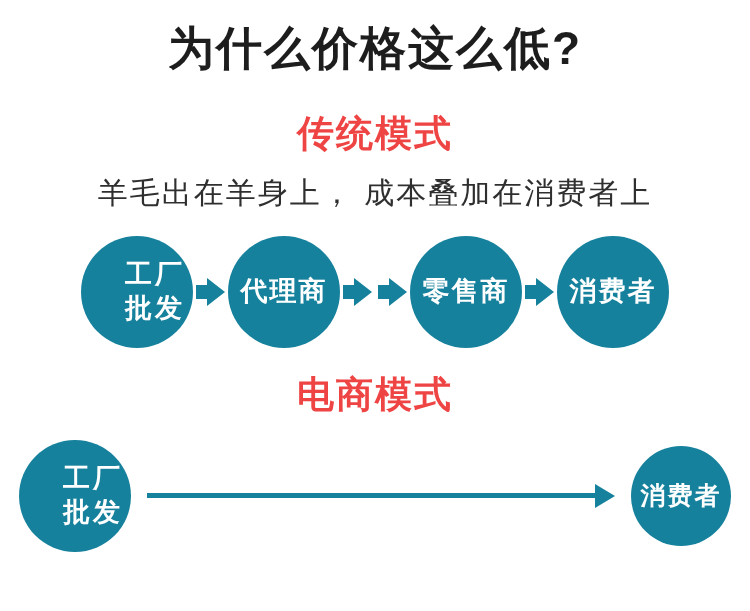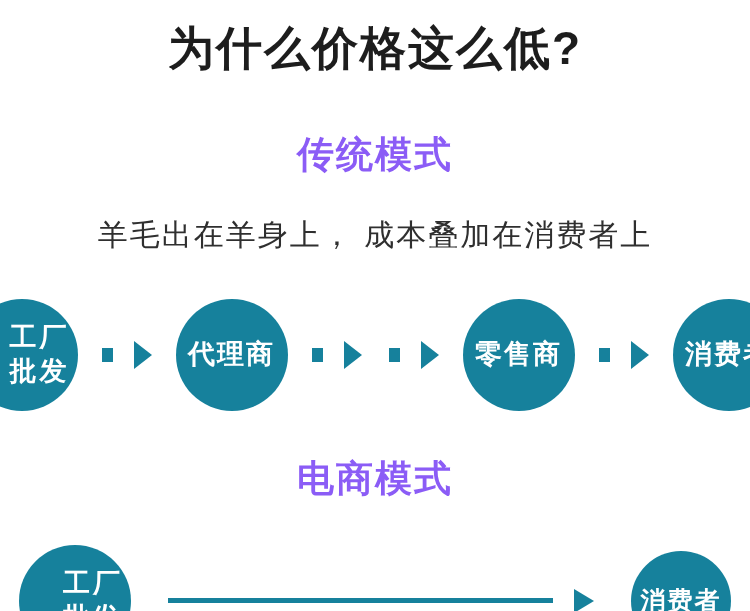--- a/index.html
+++ b/index.html
@@ -1,36 +1,36 @@
 <!DOCTYPE html>
 <html style="--accent: #16819c; --title-color: #1d1d1d;"><head>
 <meta charset="utf-8">
 <style>
   :root{
     --accent:#16819c;
     --title-color:#1d1d1d;
     --subtitle-color:#2f2f2f;
   }
-  *{margin:0;padding:0;box-sizing:border-box;gap:21px;}
+  *{margin:0;padding:0;box-sizing:border-box;}
   html,body{background:#fff;}
   body{
     font-family:"Liberation Sans","DejaVu Sans",sans-serif;
     width:750px;height:611px;overflow:hidden;
   }
   .page{
     width:750px;height:611px;background:#ffffff;
     display:flex;flex-direction:column;align-items:center;
     padding-top:22px;
   }
   .main-title{
     font-size:46px;font-weight:900;color:var(--title-color);
     letter-spacing:2px;text-align:center;line-height:1.15;
   }
   .section-heading{
-    font-size:37px;font-weight:900;color:#8b5cf6;
+    font-size:37px;font-weight:900;color:#ef4444;
     letter-spacing:2px;text-align:center;
   }
   .section-subtitle{
     font-size:30px;font-weight:400;color:var(--subtitle-color);
     letter-spacing:2px;text-align:center;margin-top:14px;
   }
   .heading-traditional{margin-top:34px;}
   .heading-ecommerce{margin-top:22px;}
   .flow{
     display:flex;align-items:center;justify-content:center;

